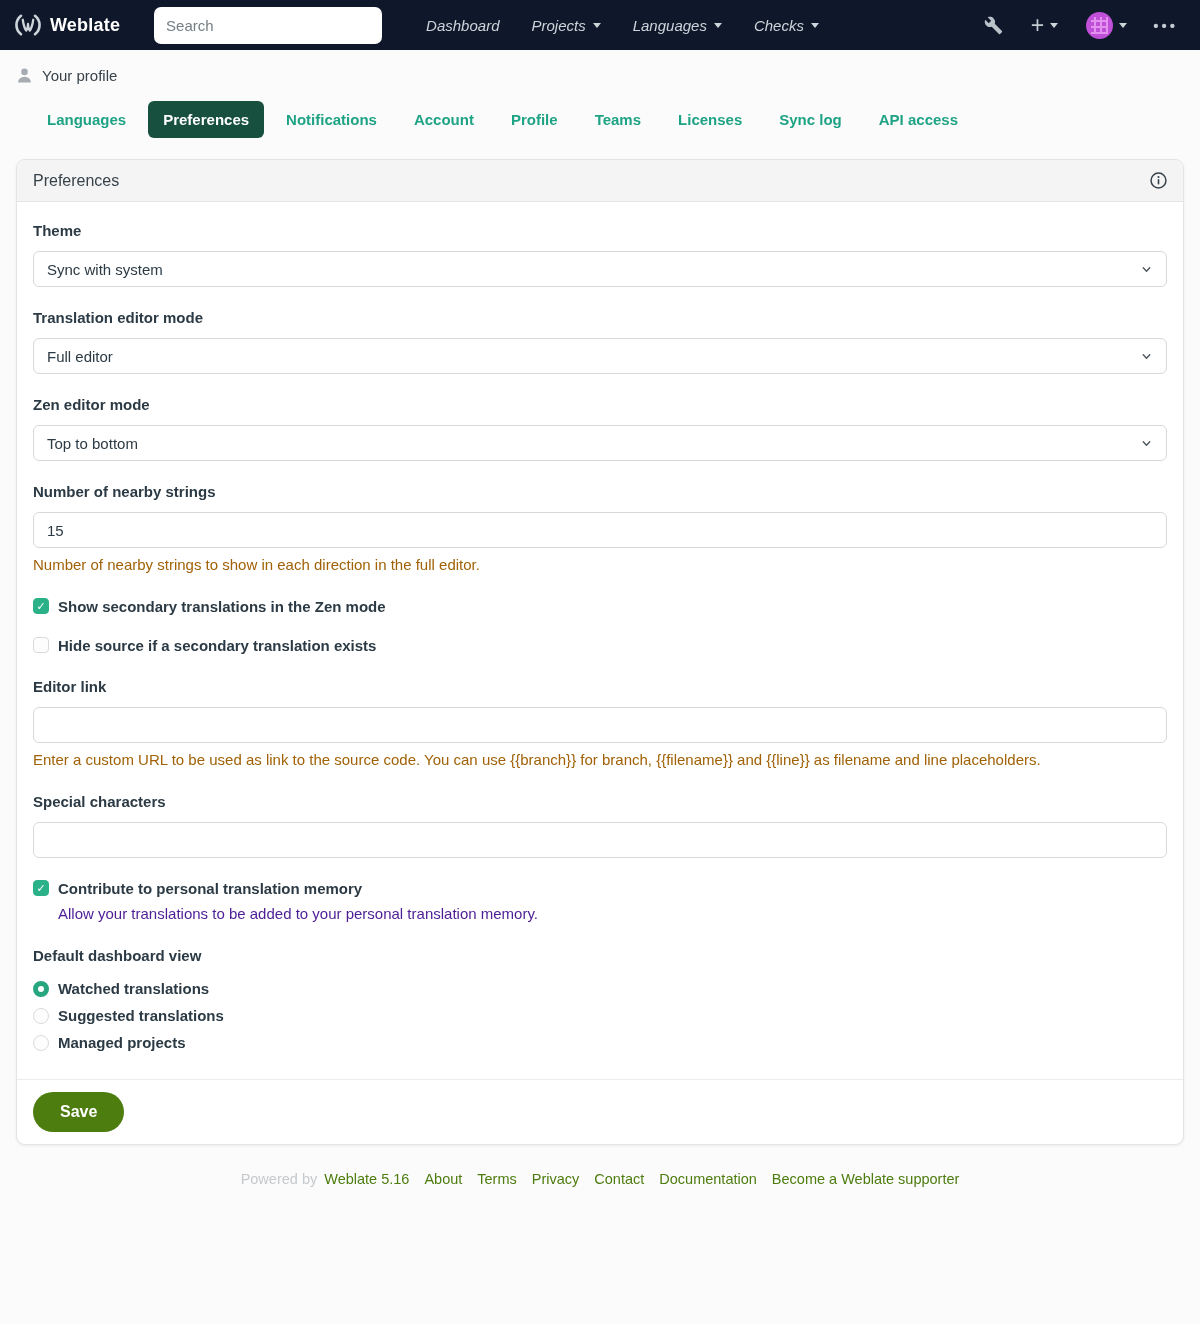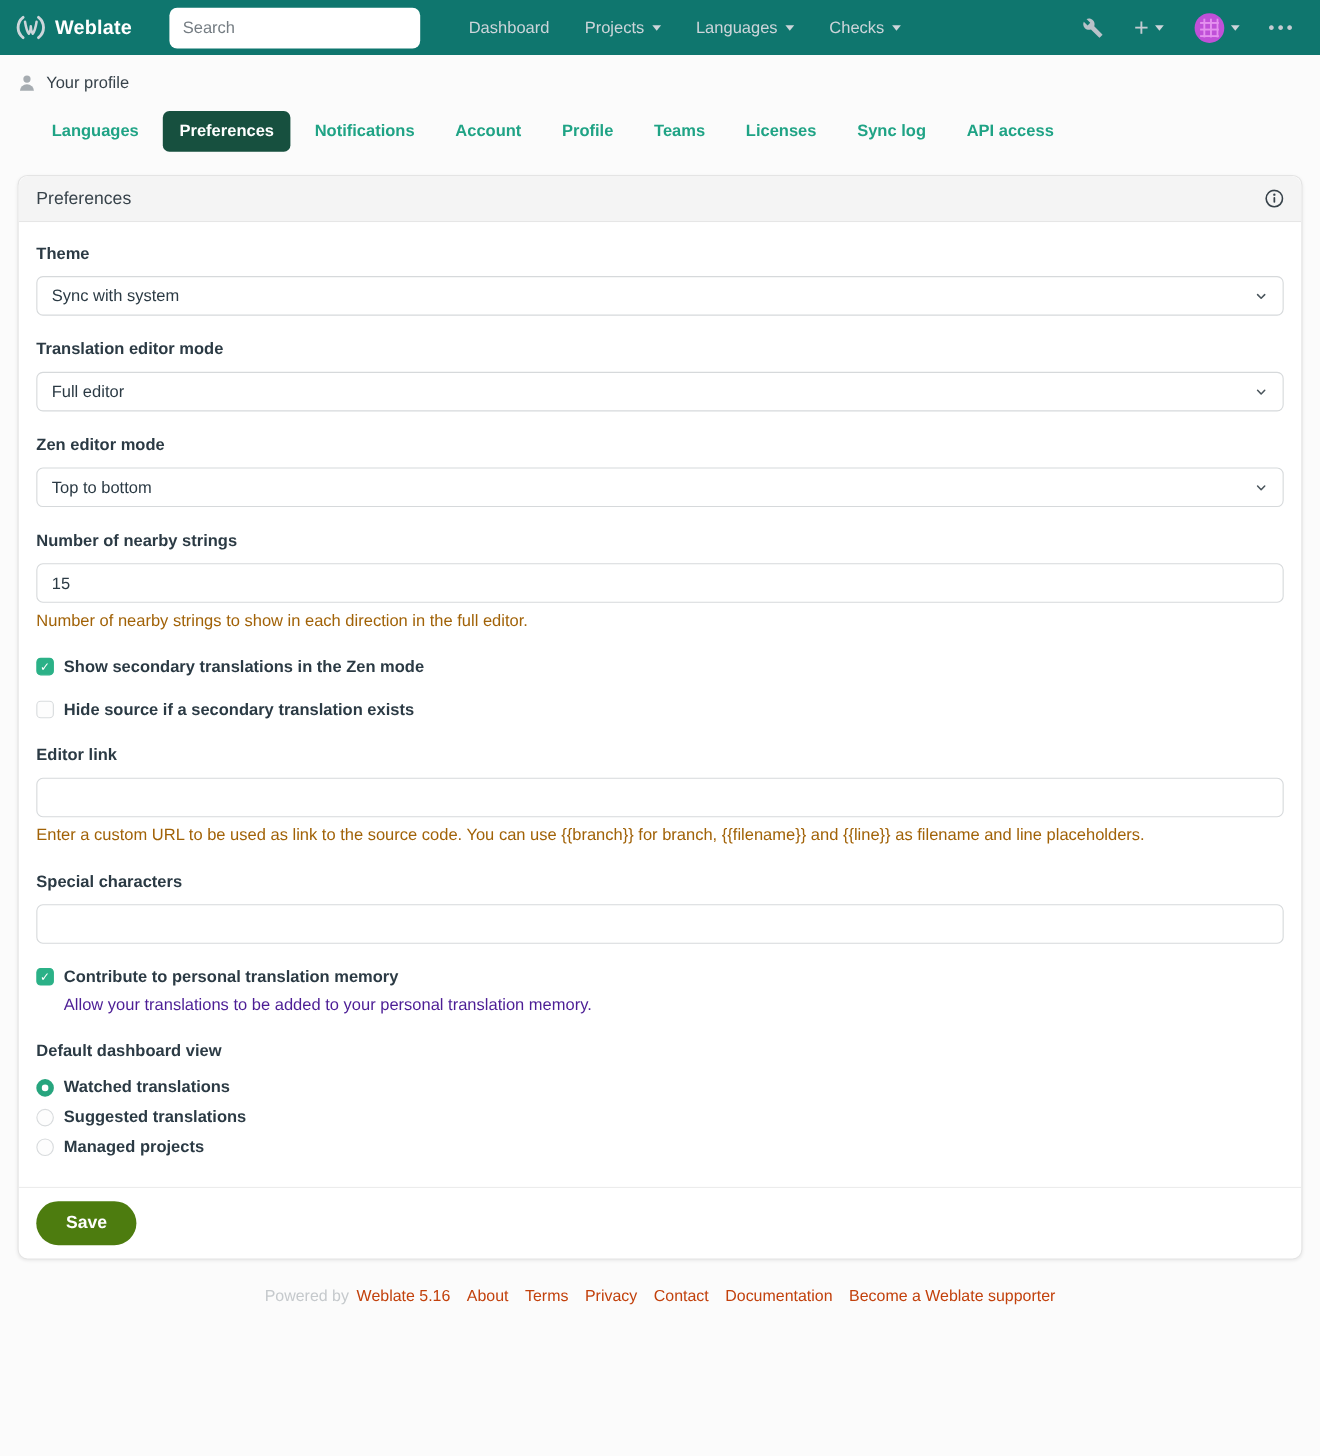--- a/index.html
+++ b/index.html
@@ -7,36 +7,36 @@
   body {
     font-family: "Liberation Sans", "DejaVu Sans", sans-serif;
     background: #fbfbfb;
     color: #37424a;
     height: 1324px;
     overflow: hidden;
     font-size: 15px;
   }
   
   .navbar {
-    height: 50px; background: #0f766e;
+    height: 50px; background: #0f172a;
     display: flex; align-items: center;
     padding: 0 14px; gap: 10px;
   }
   .brand { display: flex; align-items: center; gap: 8px; cursor: pointer; margin-right: 24px; }
   .brand-name { color: #fff; font-weight: 700; font-size: 18px; letter-spacing: .2px; }
   .search-box {
     width: 228px; height: 37px; background: #fff; border: none; border-radius: 7px;
     font-size: 15px; padding: 0 12px; color: #333; outline: none;
     font-family: inherit;
   }
   .search-box::placeholder { color: #757d83; }
   .nav-links { display: flex; align-items: center; margin-left: 18px; }
   .nav-link {
     color: #cdd5da; text-decoration: none; padding: 0 16px; font-size: 15px;
-    display: flex; align-items: center; gap: 7px; height: 36px;
+    display: flex; align-items: center; gap: 7px; height: 36px; font-style: italic;
   }
   .caret { width: 0; height: 0; border-left: 4px solid transparent; border-right: 4px solid transparent; border-top: 5px solid #cdd5da; }
   .nav-right { margin-left: auto; display: flex; align-items: center; gap: 8px; }
   .icon-btn {
     display: flex; align-items: center; gap: 6px; padding: 6px 10px;
     cursor: pointer; color: #b9c2c9;
   }
   .plus-glyph { font-size: 23px; font-weight: 300; line-height: 20px; color: #c3cbd1; }
   .avatar {
     width: 27px; height: 27px; border-radius: 50%; background: #c050d8;
@@ -100,21 +100,21 @@
     border: none; border-radius: 22px; padding: 11px 27px; cursor: pointer;
     font-family: inherit;
   }
 
   
   .page-footer {
     margin-top: 26px; text-align: center; font-size: 14.5px; color: #3a454d;
     display: flex; justify-content: center; align-items: center; gap: 15px;
   }
   .page-footer .muted { color: #c5c9cc; margin-right: -8px; }
-  .page-footer a { color: #c2410c; text-decoration: none; }
+  .page-footer a { color: #4d7c0f; text-decoration: none; }
   svg { display: block; }
 </style>
 </head>
 <body>
 
 <header class="navbar">
   <div class="brand">
     <span>
       <svg width="28" height="28" viewBox="0 0 32 32" fill="none">
         <path d="M8 5.5 C3.8 8.8 2.8 12.8 2.8 16 C2.8 19.2 3.8 23.2 8 26.5" stroke="#cdd5da" stroke-width="3" stroke-linecap="round"></path>

